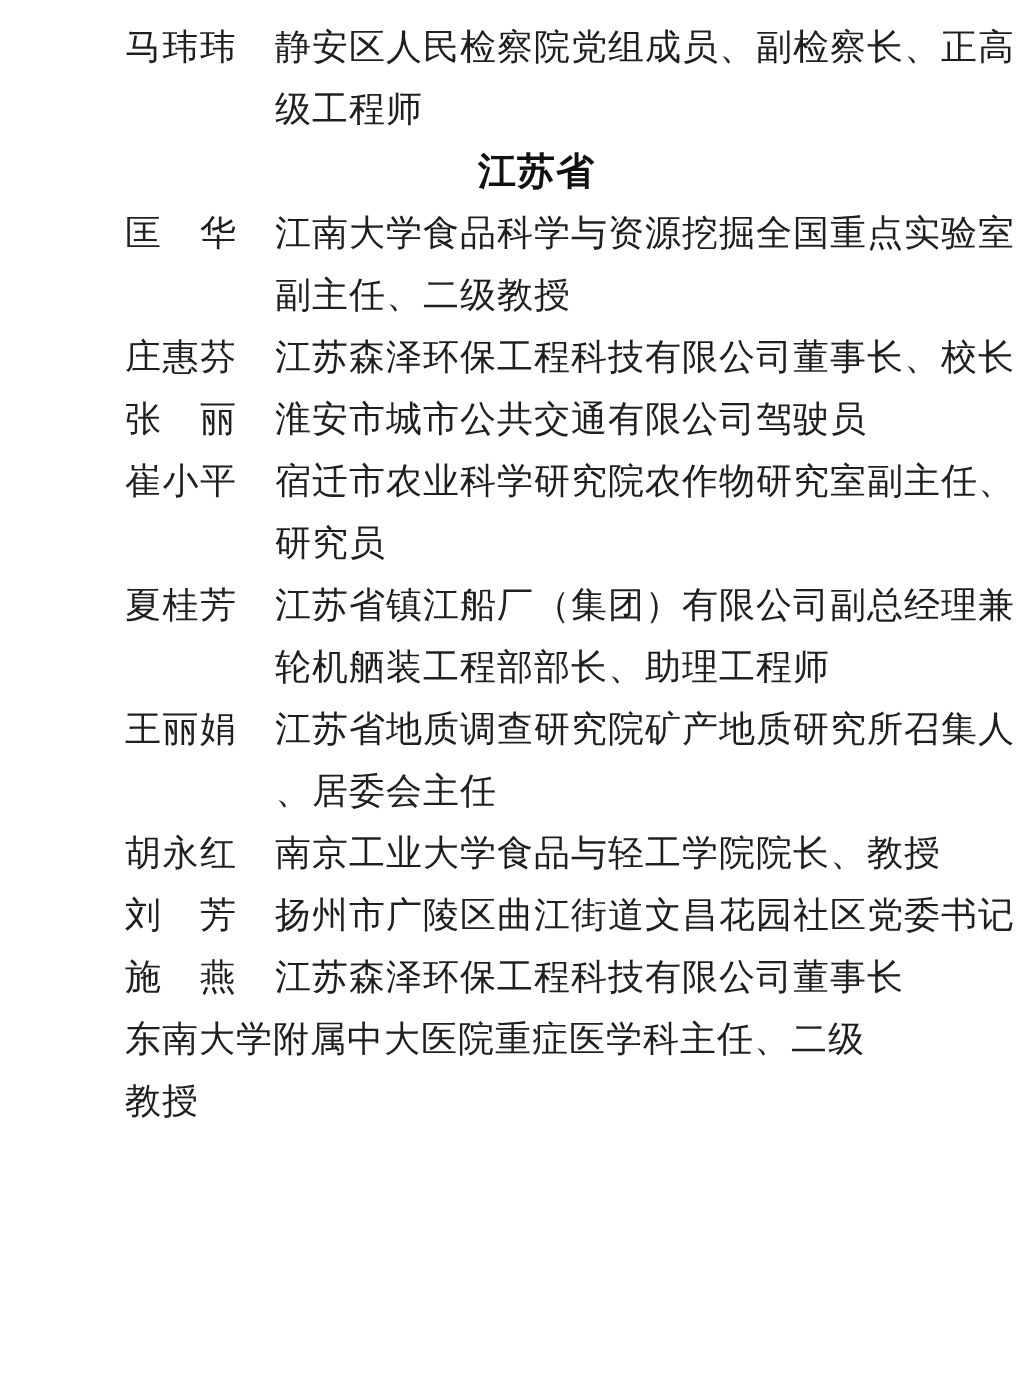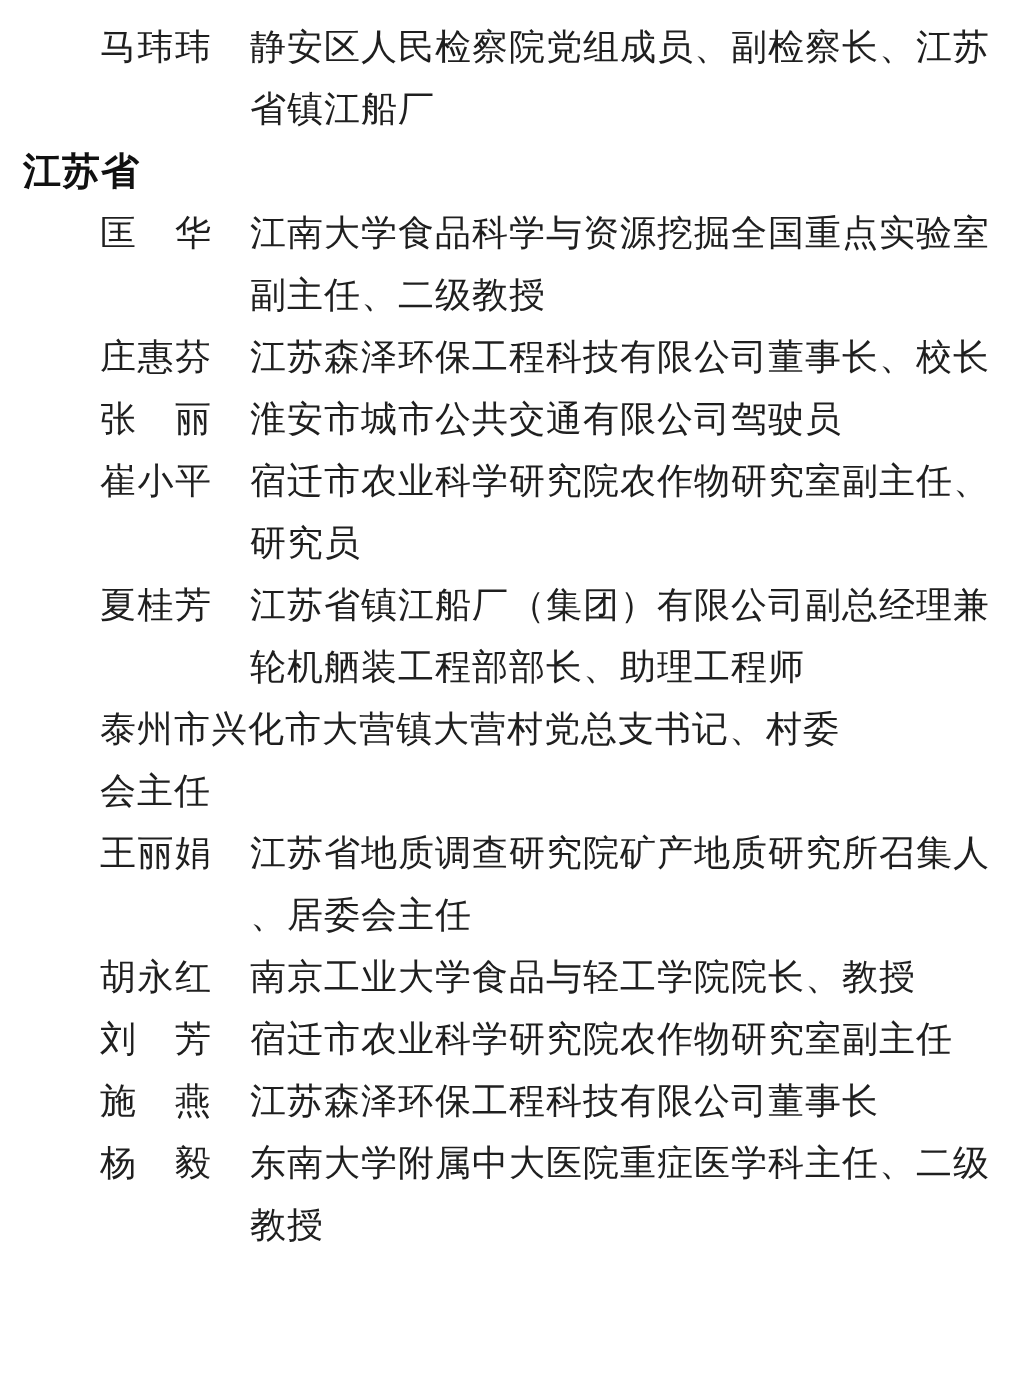--- a/index.html
+++ b/index.html
@@ -12,20 +12,21 @@
     height: 1381px;
     overflow: hidden;
     font-family: "DejaVu Serif", serif;
     color: #1f1f1f;
   }
   .doc {
     padding-top: 16px;
     font-size: 36px;
     line-height: 62px;
     letter-spacing: 1px;
+    padding-left: 25px;
   }
   .entry {
     display: flex;
     align-items: flex-start;
     padding-left: 100px;
   }
   .entry-name {
     flex: 0 0 auto;
     width: 112px;
     margin-right: 38px;
@@ -41,30 +42,31 @@
     word-break: break-all;
     line-break: anywhere;
   }
   .section-header {
     padding-left: 23px;
     font-family: "DejaVu Sans", sans-serif;
     font-weight: bold;
     font-size: 38px;
     line-height: 62px;
     color: #111111;
+    text-align: center;
   }
 </style>
 </head>
 <body>
 
 <div class="doc">
 
   <div class="entry">
     <div class="entry-name">马玮玮</div>
-    <div class="entry-title">静安区人民检察院党组成员、副检察长、江苏省镇江船厂</div>
+    <div class="entry-title">静安区人民检察院党组成员、副检察长、正高级工程师</div>
   </div>
 
   <div class="section-header">江苏省</div>
 
   <div class="entry">
     <div class="entry-name">匡华</div>
     <div class="entry-title">江南大学食品科学与资源挖掘全国重点实验室副主任、二级教授</div>
   </div>
 
   <div class="entry">
@@ -82,41 +84,39 @@
     <div class="entry-title">宿迁市农业科学研究院农作物研究室副主任、研究员</div>
   </div>
 
   <div class="entry">
     <div class="entry-name">夏桂芳</div>
     <div class="entry-title">江苏省镇江船厂（集团）有限公司副总经理兼轮机舾装工程部部长、助理工程师</div>
   </div>
 
 
   <div class="entry">
-    <div class="entry-title">泰州市兴化市大营镇大营村党总支书记、村委会主任</div>
   </div>
 
   <div class="entry">
     <div class="entry-name">王丽娟</div>
     <div class="entry-title">江苏省地质调查研究院矿产地质研究所召集人、居委会主任</div>
   </div>
 
   <div class="entry">
     <div class="entry-name">胡永红</div>
     <div class="entry-title">南京工业大学食品与轻工学院院长、教授</div>
   </div>
 
   <div class="entry">
     <div class="entry-name">刘芳</div>
-    <div class="entry-title">宿迁市农业科学研究院农作物研究室副主任</div>
+    <div class="entry-title">扬州市广陵区曲江街道文昌花园社区党委书记</div>
   </div>
 
   <div class="entry">
     <div class="entry-name">施燕</div>
     <div class="entry-title">江苏森泽环保工程科技有限公司董事长</div>
   </div>
 
   <div class="entry">
-    <div class="entry-name">杨毅</div>
     <div class="entry-title">东南大学附属中大医院重症医学科主任、二级教授</div>
   </div>
 
 </div>
 
 </body></html>

